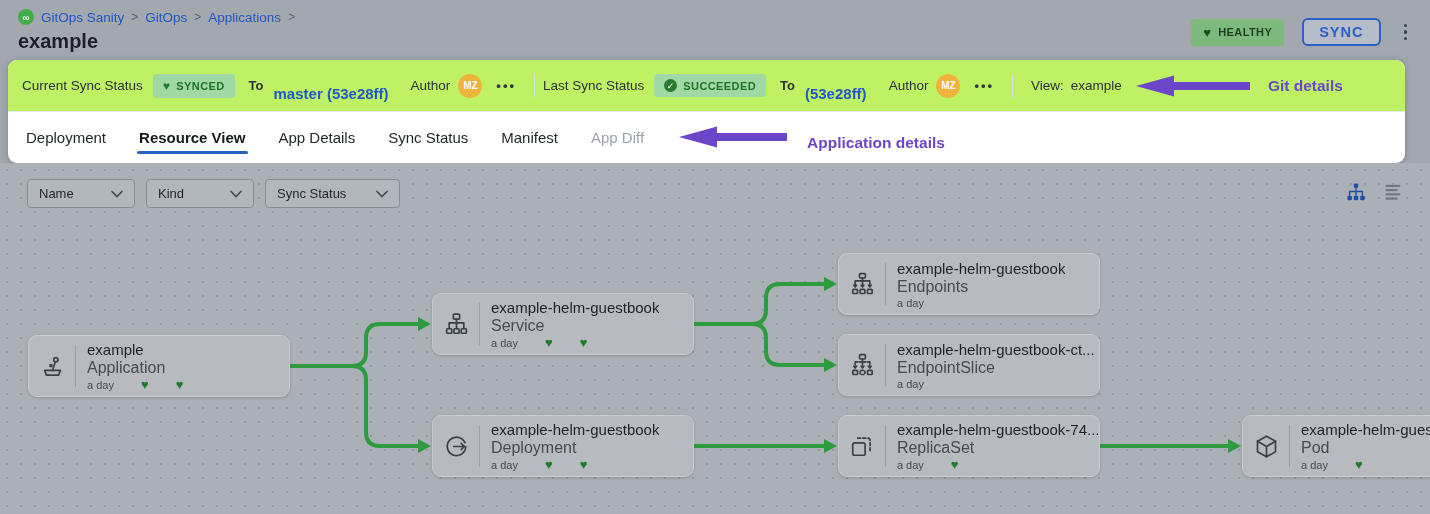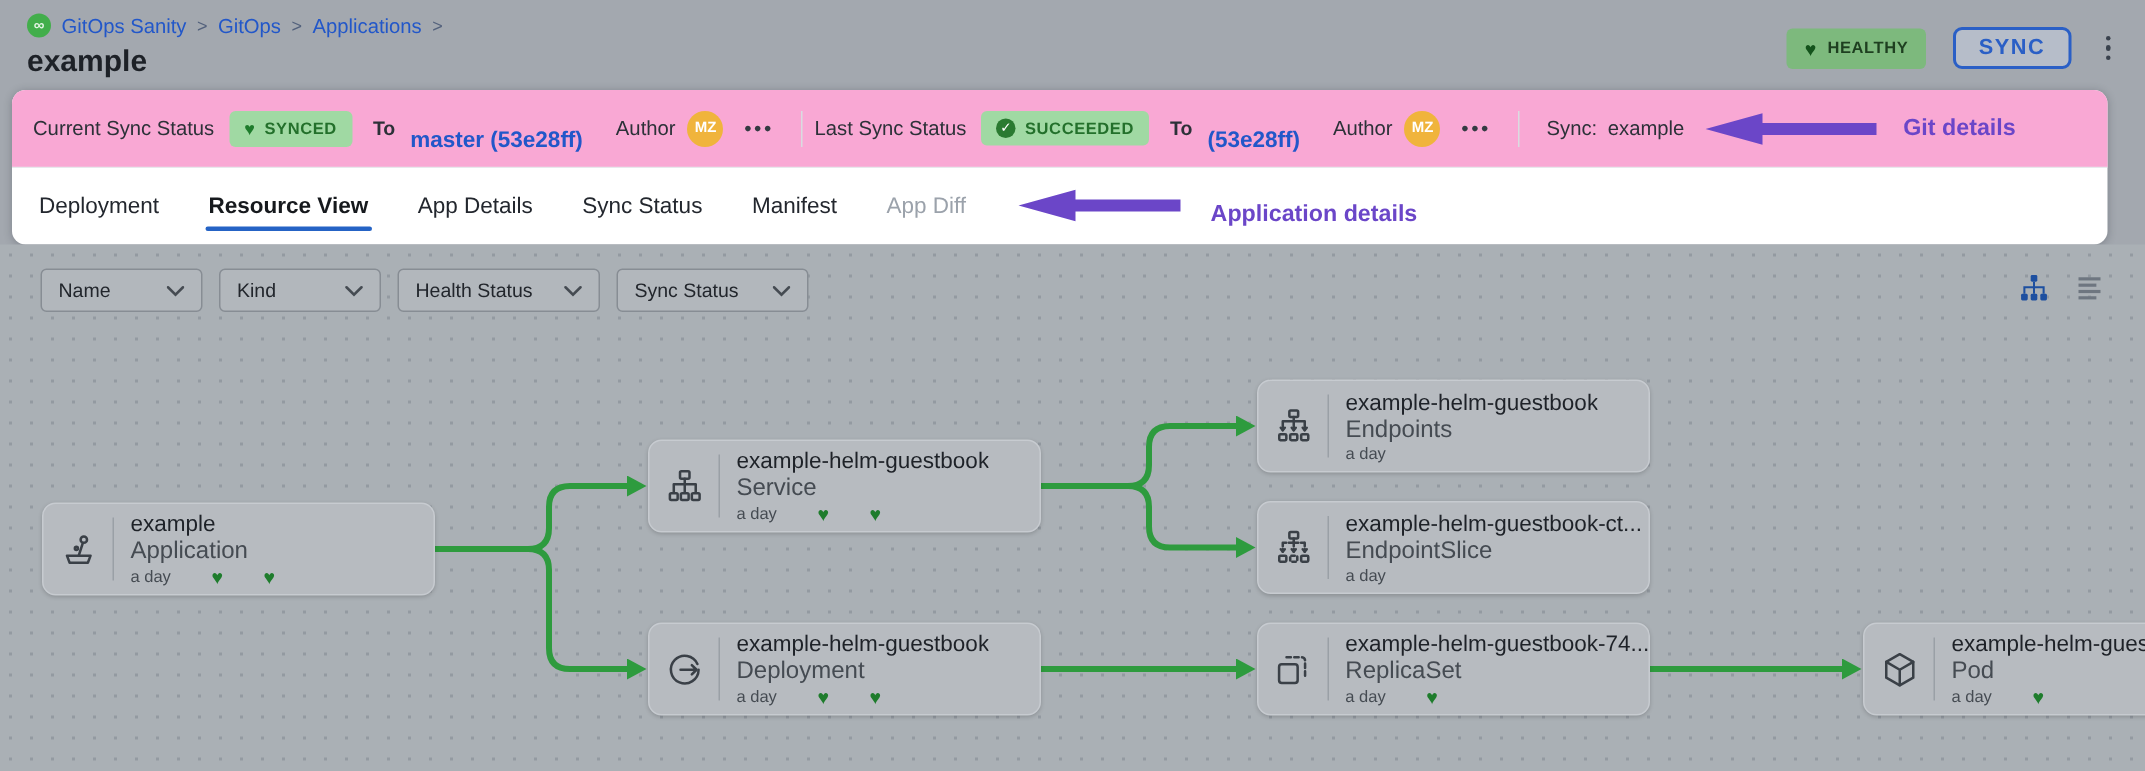--- a/index.html
+++ b/index.html
@@ -25,21 +25,21 @@
   .healthy-badge .heart-glyph { color:#14531c; font-size:13px; }
   .sync-button { border:2px solid #2a5fc6; border-radius:6px; background:#b6bdc9; color:#2a5fc6;
     font-weight:700; font-size:14.5px; letter-spacing:1px; padding:4px 15px; cursor:pointer;
     font-family:inherit; }
   .kebab { display:flex; flex-direction:column; gap:3px; padding:4px 5px; cursor:pointer; }
   .kebab i { width:3.5px; height:3.5px; border-radius:50%; background:#39414d; }
 
   
   .card { position:absolute; left:8px; top:60px; width:1397px; height:103px; background:#fff;
     border-radius:9px; box-shadow:0 1px 6px rgba(35,40,50,.28); }
-  .sync-row { height:52px; background:#f9a8d4; border-bottom:1px solid #e7e9ec; border-radius:9px 9px 0 0;
+  .sync-row { height:52px; background:#bef264; border-bottom:1px solid #e7e9ec; border-radius:9px 9px 0 0;
     display:flex; align-items:center; padding:0 14px; font-size:13.5px; color:#2c3138; }
   .sync-row .lbl { white-space:nowrap; }
   .status-badge { display:flex; align-items:center; gap:6px; background:#a0d9a3; border-radius:4px;
     padding:5px 10px; font-size:11px; font-weight:700; letter-spacing:.4px; color:#23702b; margin-left:10px; }
   .status-badge .heart-glyph { color:#1e7c2c; font-size:12px; }
   .check-circle { width:13px; height:13px; border-radius:50%; background:#2a7a31; color:#fff;
     display:flex; align-items:center; justify-content:center; font-size:9px; }
   .to-lbl { margin-left:14px; font-weight:700; font-size:13px; }
   .revision { margin-left:10px; color:#2257c9; font-weight:700; font-size:15px; cursor:pointer; white-space:nowrap;margin-top:16px; }
   .author-lbl { margin-left:22px; }
@@ -137,21 +137,21 @@
       <span class="check-circle">✓</span>
       <span>SUCCEEDED</span>
     </span>
     <span class="to-lbl">To</span>
     <span class="revision">(53e28ff)</span>
     <span class="author-lbl">Author</span>
     <span class="avatar">MZ</span>
     <span class="more-dots">•••</span>
     <span class="v-divider"></span>
 
-    <span class="agent-lbl">Sync:</span>
+    <span class="agent-lbl">View:</span>
     <span class="agent-val">example</span>
 
     <svg class="annot-arrow" width="118" height="26" viewBox="0 0 118 26" style="margin-left:12px;">
       <polygon points="2,13 40,2.5 40,9 116,9 116,17 40,17 40,23.5" fill="#6b46c8"></polygon>
     </svg>
     <span class="annot" style="margin-left:16px;">Git details</span>
   </div>
 
   <div class="tabs-row">
 
@@ -174,28 +174,20 @@
       <div class="filter-btn">
         <span>Name</span>
         <span style="display:flex">
           <svg width="12" height="8" viewBox="0 0 12 8">
             <path d="M1 1.5 L6 6.5 L11 1.5" stroke="#454b52" stroke-width="1.7" fill="none" stroke-linecap="round"></path>
           </svg>
         </span>
       </div>
       <div class="filter-btn">
         <span>Kind</span>
-        <span style="display:flex">
-          <svg width="12" height="8" viewBox="0 0 12 8">
-            <path d="M1 1.5 L6 6.5 L11 1.5" stroke="#454b52" stroke-width="1.7" fill="none" stroke-linecap="round"></path>
-          </svg>
-        </span>
-      </div>
-      <div class="filter-btn">
-        <span>Health Status</span>
         <span style="display:flex">
           <svg width="12" height="8" viewBox="0 0 12 8">
             <path d="M1 1.5 L6 6.5 L11 1.5" stroke="#454b52" stroke-width="1.7" fill="none" stroke-linecap="round"></path>
           </svg>
         </span>
       </div>
       <div class="filter-btn">
         <span>Sync Status</span>
         <span style="display:flex">
           <svg width="12" height="8" viewBox="0 0 12 8">

